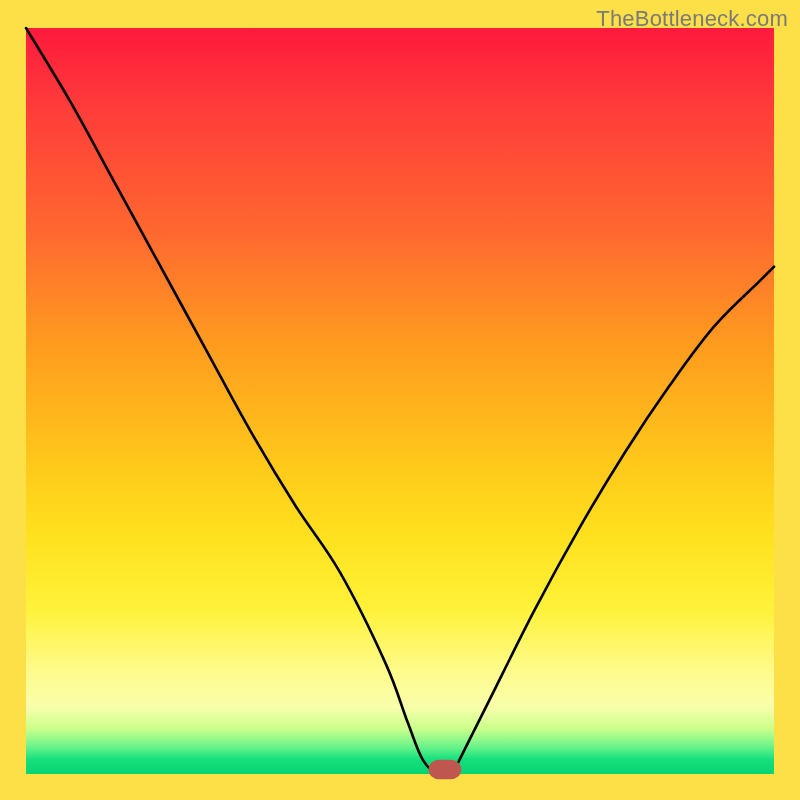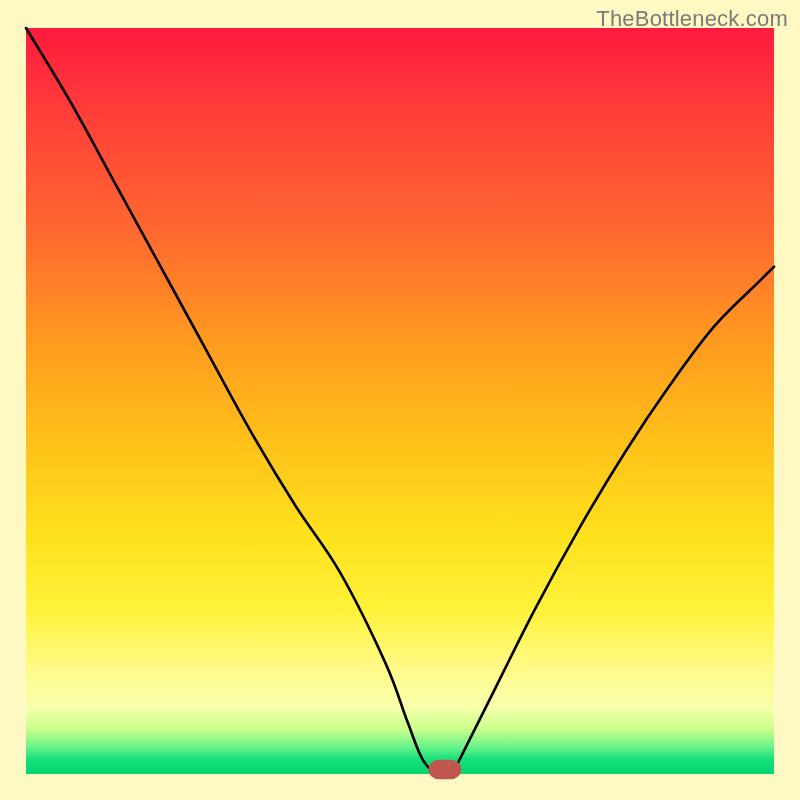--- a/index.html
+++ b/index.html
@@ -8,21 +8,21 @@
     width: 800px;
     height: 800px;
     background: #000;
     font-family: Arial, Helvetica, sans-serif;
     overflow: hidden;
   }
   .frame {
     position: relative;
     width: 800px;
     height: 800px;
-    background: #fef9c3;
+    background: #fde047;
   }
   .watermark {
     position: absolute;
     top: 6px;
     right: 12px;
     color: #7a7a7a;
     font-size: 22px;
     font-weight: 500;
     letter-spacing: 0.2px;
     user-select: none;

